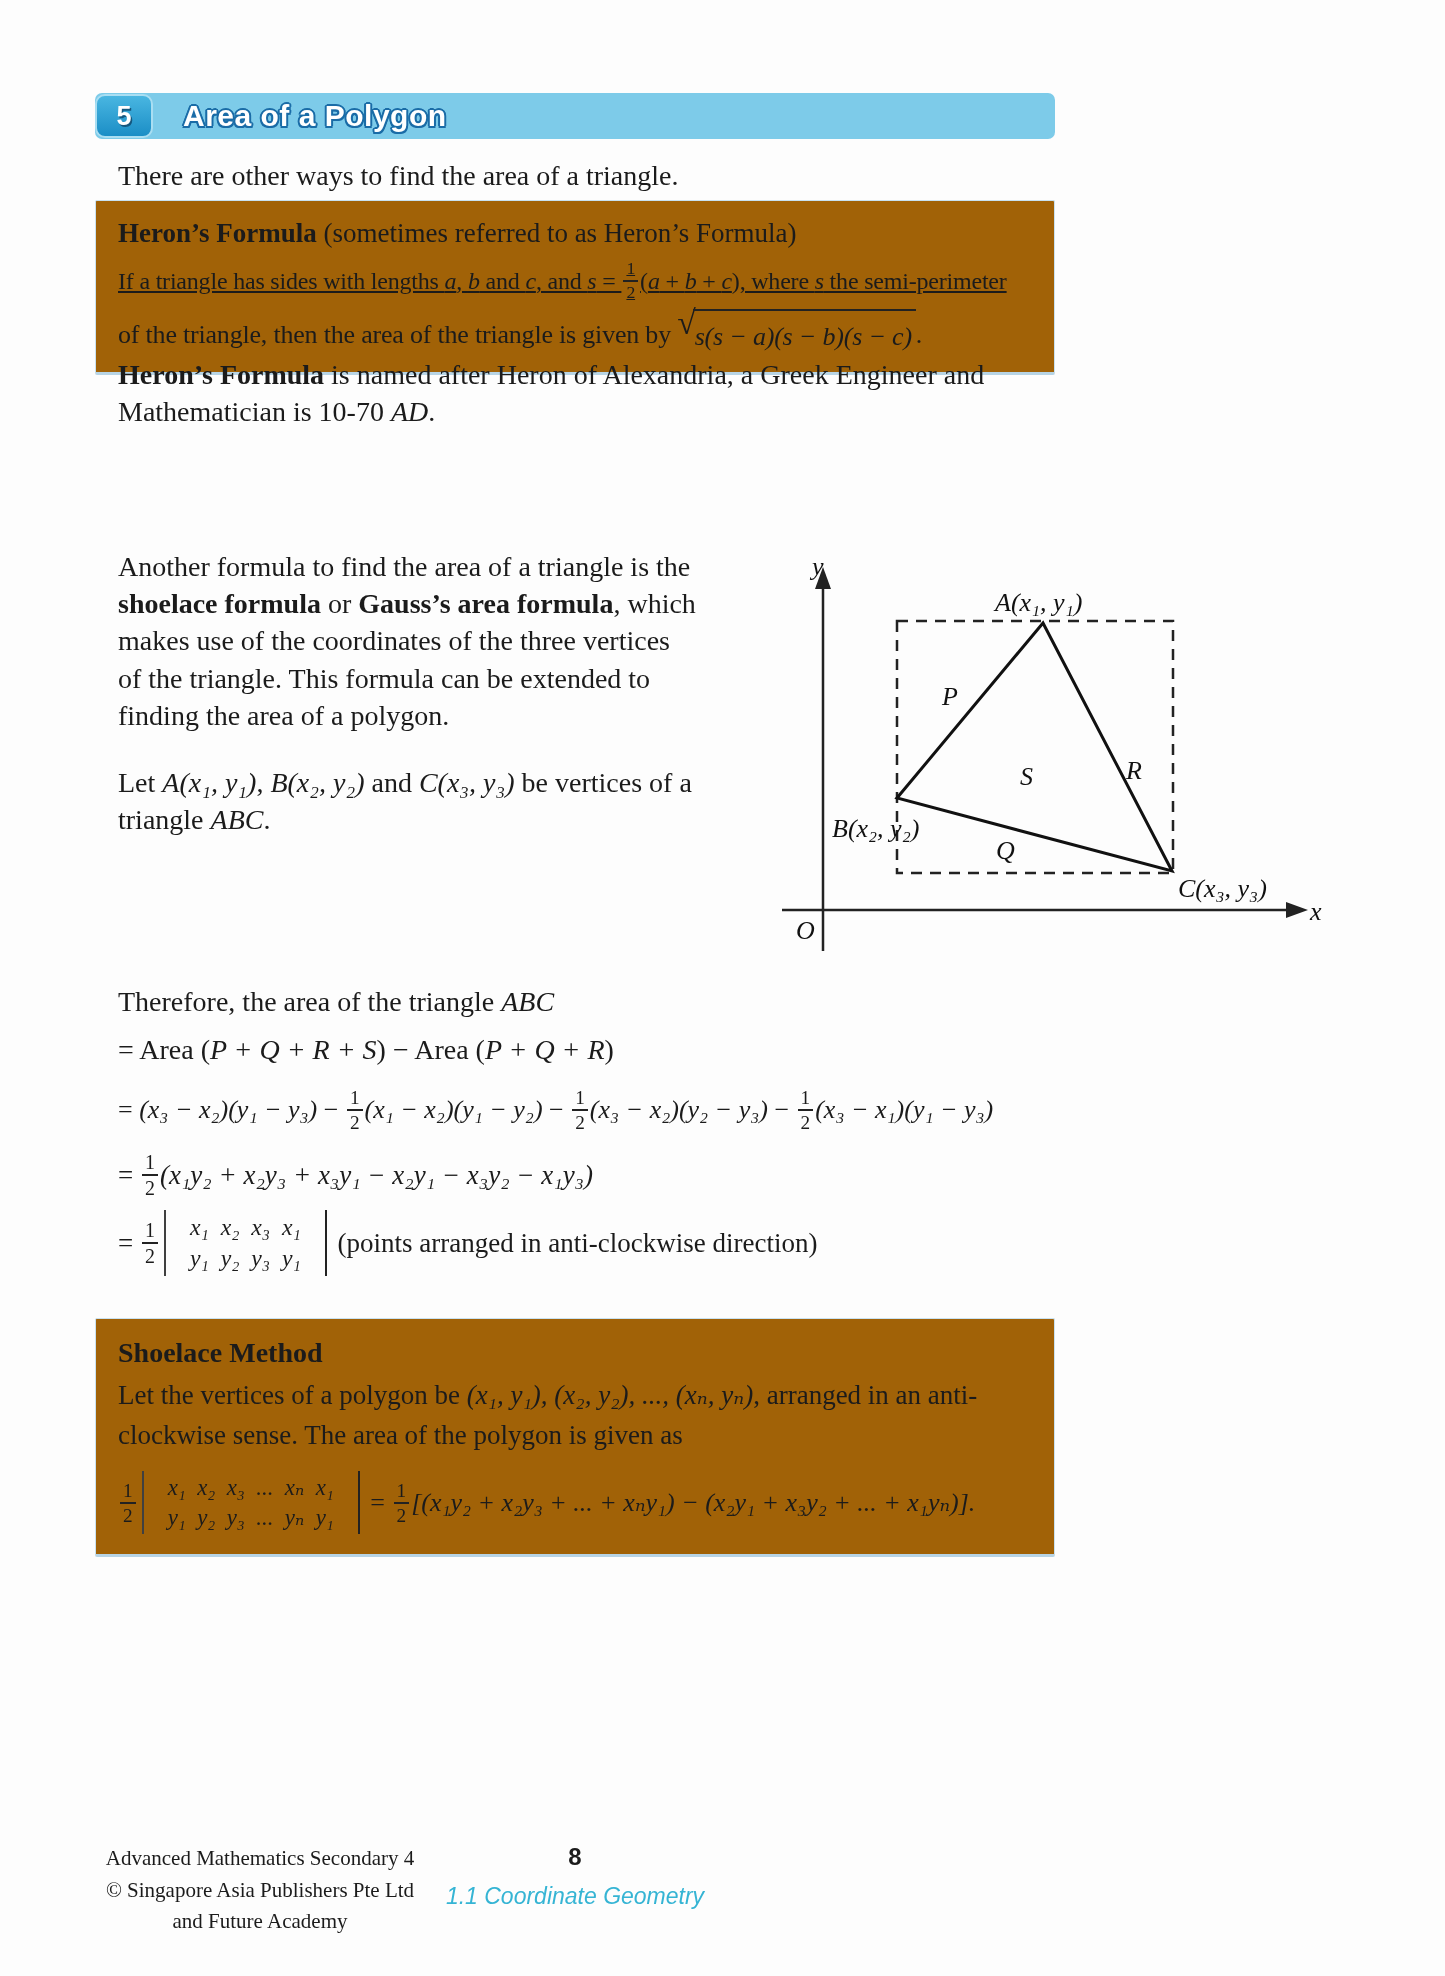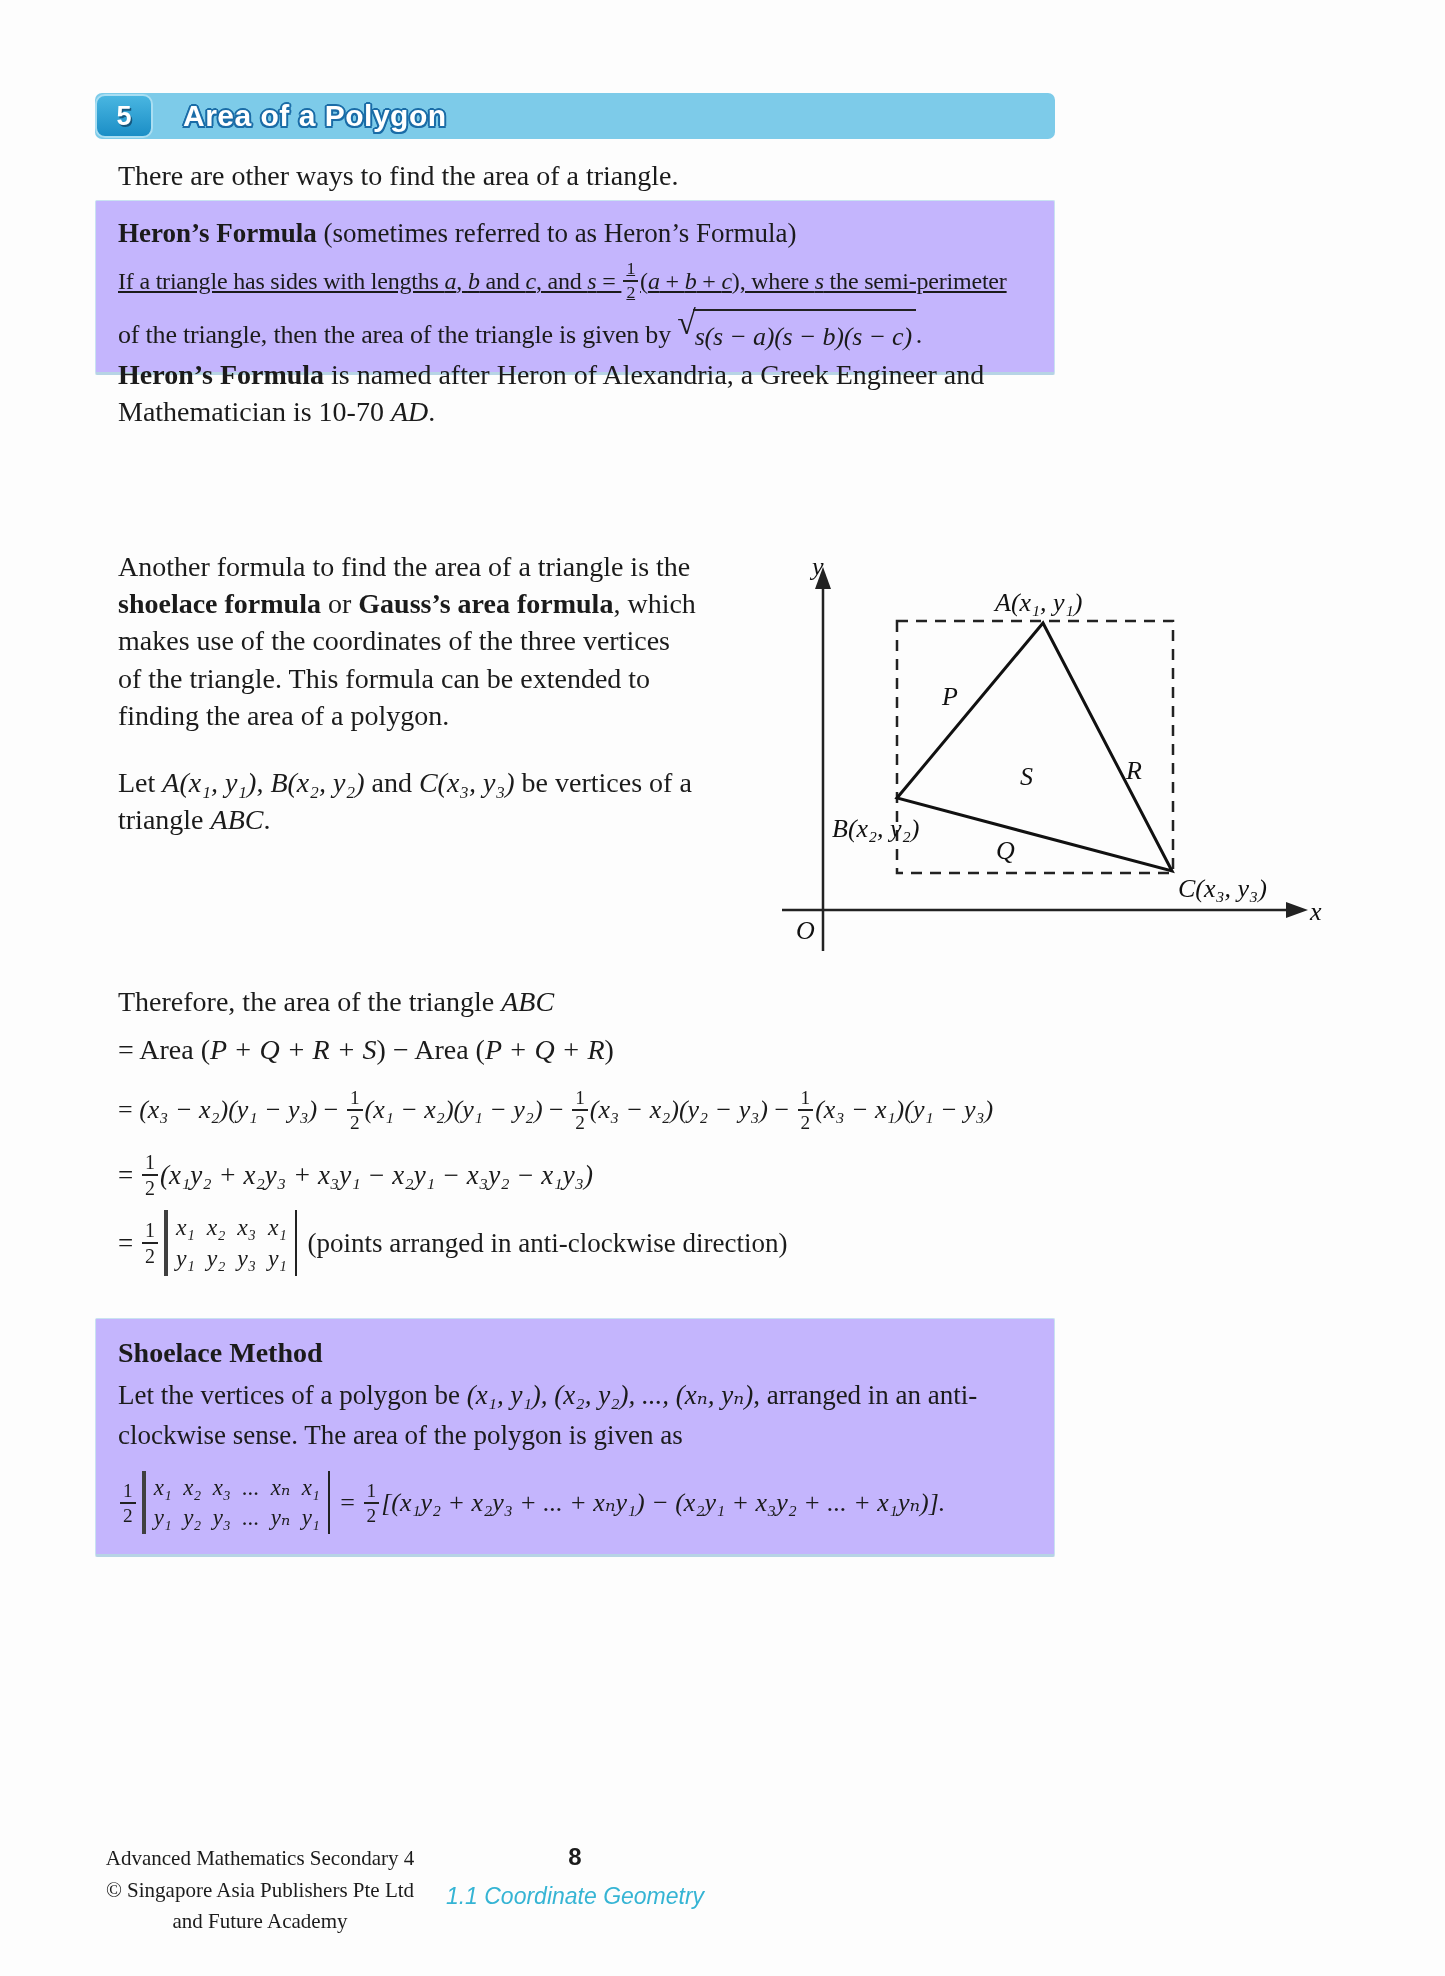--- a/index.html
+++ b/index.html
@@ -13,34 +13,34 @@
             font-family:"Liberation Sans","DejaVu Sans",sans-serif;font-weight:bold;font-size:27px;color:#fff;
             text-shadow:1.5px 1.5px 0 #14577e;}
   .banner-title{position:absolute;left:88px;top:0;height:46px;line-height:46px;
             font-family:"Liberation Sans","DejaVu Sans",sans-serif;font-weight:bold;font-size:30px;color:#ffffff;letter-spacing:.5px;
             text-shadow:2px 0 0 #1a6ca7,-2px 0 0 #1a6ca7,0 2px 0 #1a6ca7,0 -2px 0 #1a6ca7,
                         1.5px 1.5px 0 #1a6ca7,-1.5px 1.5px 0 #1a6ca7,1.5px -1.5px 0 #1a6ca7,-1.5px -1.5px 0 #1a6ca7;}
   
   .para{font-size:28px;line-height:1.33;}
   .r-b{font-weight:bold}.r-i{font-style:italic}
   
-  .infobox{position:absolute;left:95px;width:960px;background:#c4b5fd;border:1px solid #c9e2f1;
+  .infobox{position:absolute;left:95px;width:960px;background:#a16207;border:1px solid #c9e2f1;
            border-bottom:3px solid #b7d4e5;border-radius:2px;padding:12px 22px;box-sizing:border-box;}
   
   .mathline{display:flex;align-items:center;}
   .mathline span{white-space:pre;}
   .frac{display:inline-flex;flex-direction:column;align-items:center;line-height:1;font-size:0.74em;
         font-style:normal;margin:0 2px;vertical-align:middle;}
   .frac .fn{padding:0 3px 2px;}
   .frac .fd{border-top:2px solid #222;padding:2px 3px 0;}
   .sqrt{display:inline-flex;align-items:flex-start;}
   .sqrt .rad{font-size:1.3em;line-height:0.85;margin-right:-3px;}
   .sqrt .rcd{border-top:2px solid #222;padding:3px 4px 0 2px;font-style:italic;}
-  .mat{display:inline-flex;flex-direction:column;align-items:flex-start;border-left:4px solid #404040;
-       border-right:2px solid #222;padding:2px 8px;margin:0 4px;font-style:italic;line-height:1.3;font-size:0.88em;}
+  .mat{display:inline-flex;flex-direction:column;align-items:flex-start;border-left:2px solid #404040;
+       border-right:2px solid #222;padding:2px 24px;margin:0 4px;font-style:italic;line-height:1.3;font-size:0.88em;}
   .mat .mrow{white-space:pre;}
   
   .intro{position:absolute;left:118px;top:157px;width:950px;}
   .heron-box{top:200px;}
   .heron-box .hl1{font-size:27px;line-height:40px;}
   .heron-box .hl2{font-size:24px;line-height:56px;letter-spacing:-0.2px;text-decoration:underline;}
   .heron-box .hl3{font-size:26px;line-height:46px;letter-spacing:-0.2px;}
   .note{position:absolute;left:118px;top:356px;width:955px;}
   .leftcol{position:absolute;left:118px;top:548px;width:580px;}
   .leftcol .para{margin:0 0 30px 0;}

